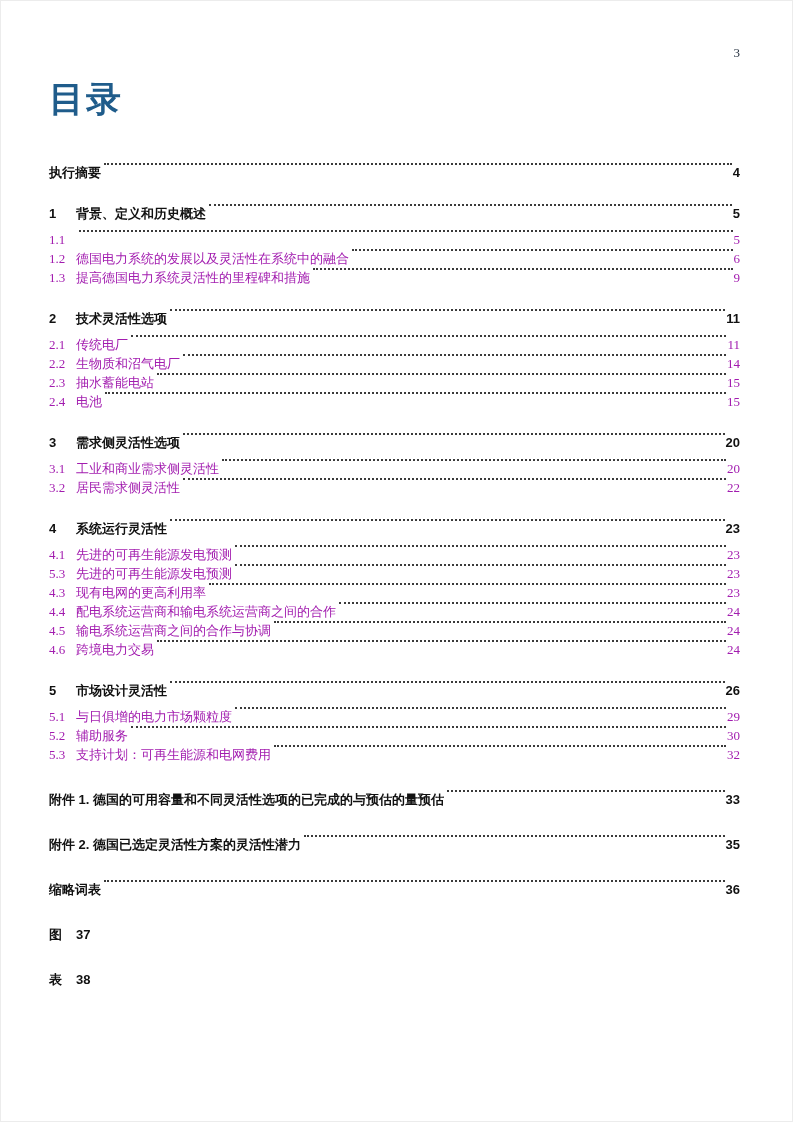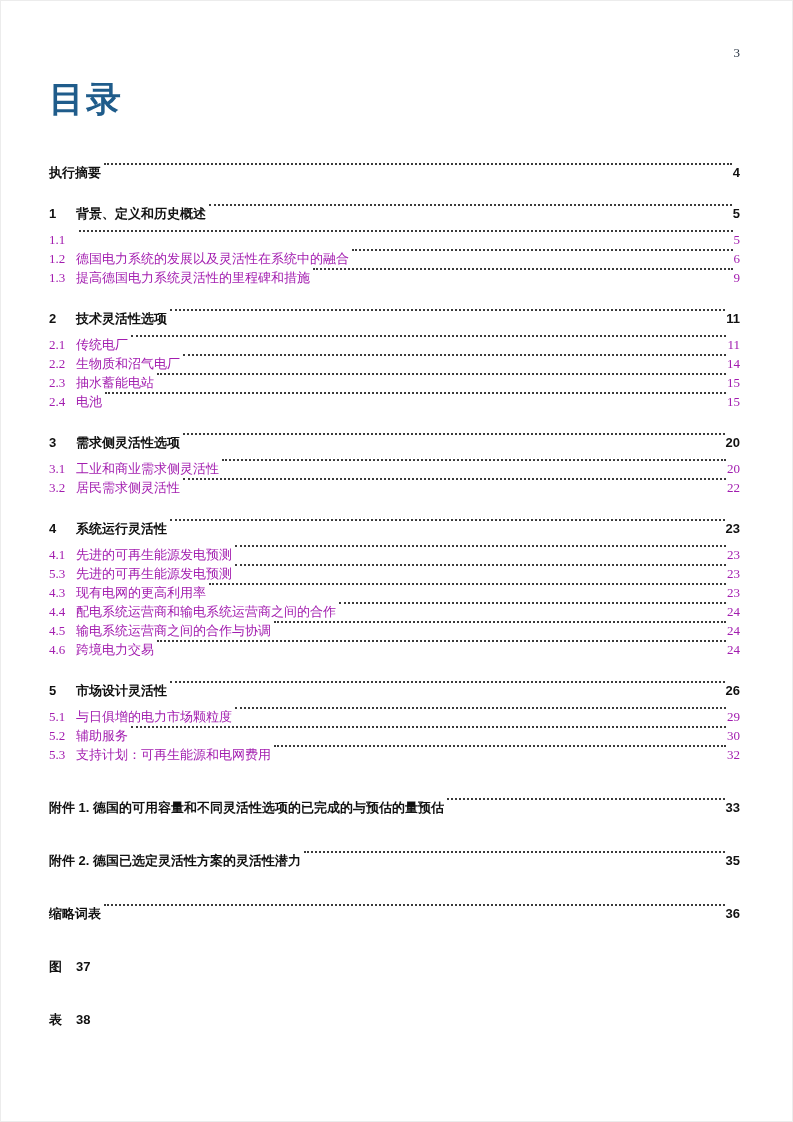--- a/index.html
+++ b/index.html
@@ -61,21 +61,21 @@
     font-family: "Liberation Sans", sans-serif;
     font-weight: 700;
     color: #111111;
   }
   .toc-row.sub {
     font-family: "Liberation Serif", serif;
     font-weight: 400;
     color: #a21caf;
   }
   .toc-row.section { margin-top: 22px; margin-bottom: 7px; }
-  .toc-row.solo { margin-top: 34px; }
+  .toc-row.solo { margin-top: 26px; }
   .toc-row.solo:first-child { margin-top: 0; }
 </style>
 </head>
 <body>
 
 <div class="page">
   <div class="corner-page-num">3</div>
 
   <div class="content">
     <h1 class="doc-title">目录</h1>

